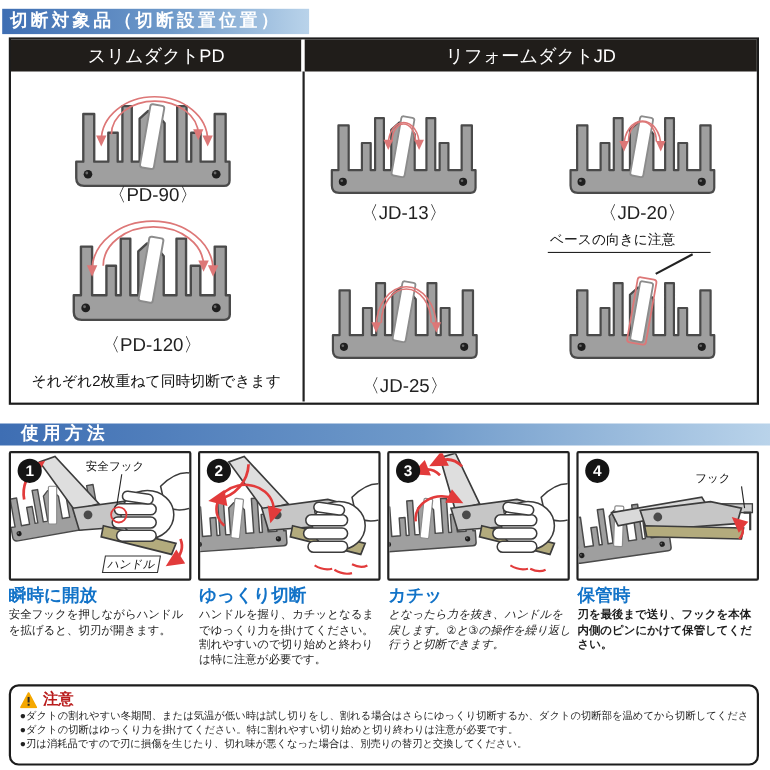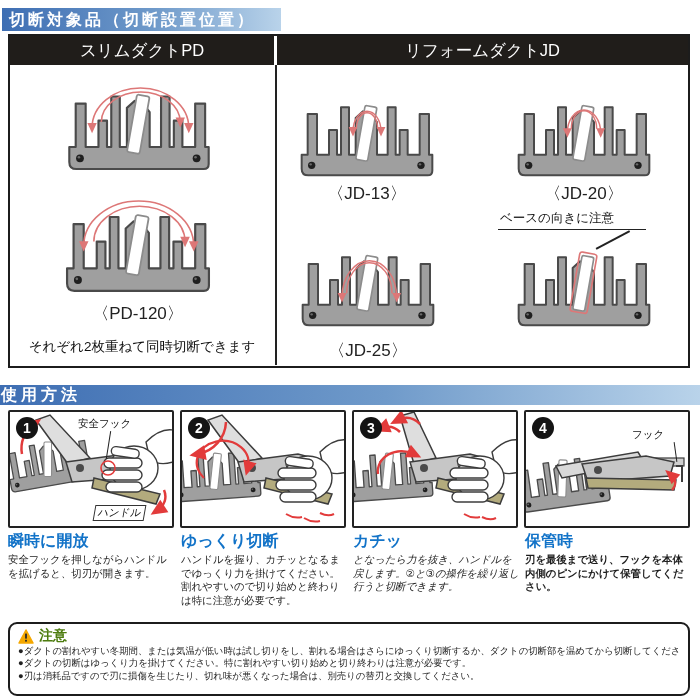--- a/index.html
+++ b/index.html
@@ -16,21 +16,21 @@
   .anno{font-size:12.5px;color:#111;border-bottom:1.5px solid #222;padding:0 4px 2px 2px;white-space:nowrap;}
   .line{background:#222;}
   .panel{border:2px solid #222;box-sizing:border-box;background:#fff;border-radius:2px;}
   .badge{width:22px;height:22px;border-radius:50%;background:#141414;color:#fff;
          font-weight:bold;font-size:14px;line-height:22px;text-align:center;}
   .stitle{font-size:16px;font-weight:bold;color:#1273c8;white-space:nowrap;}
   .sbody{font-size:10.4px;line-height:1.31;color:#1d1d1d;}
   .plabel{font-size:10.5px;color:#111;white-space:nowrap;}
   .plabel.boxed{border:1px solid #333;background:rgba(255,255,255,.85);padding:0 3px;transform:skewX(-10deg);}
   .caution{border:2.5px solid #1c1c1c;border-radius:9px;box-sizing:border-box;padding:3px 8px;background:#fff;}
-  .cttl{display:flex;align-items:center;gap:5px;height:18px;font-size:14px;font-weight:bold;color:#4d7c0f;}
+  .cttl{display:flex;align-items:center;gap:5px;height:18px;font-size:14px;font-weight:bold;color:#b91c1c;}
   .citem{font-size:9.4px;line-height:12.4px;color:#222;white-space:nowrap;overflow:hidden;}
   svg.fig{display:block;}
 </style>
 </head>
 <body>
 
 <svg width="0" height="0" style="position:absolute" aria-hidden="true">
   <defs>
     <marker id="ra" markerWidth="8" markerHeight="8" refX="3.5" refY="3.5" orient="auto-start-reverse">
       <path d="M0.5,0.5 L7,3.5 L0.5,6.5 Z" fill="#dd7777"></path>
@@ -70,20 +70,21 @@
   <div class="abs thead" style="left:267px;top:0;right:0;height:29px;">リフォームダクトJD</div>
   <div class="abs line" style="left:265px;top:29px;width:2px;height:300px;"></div>
 
   <svg class="fig abs" style="left:54px;top:42px;" width="150" height="96" viewBox="0 0 210 135">
     <use href="#jigsym"></use>
     <g fill="none" stroke="#dd7777" stroke-width="2.2">
       <path d="M39,70 A68,56 0 0 1 175,70" marker-start="url(#ra)" marker-end="url(#ra)"></path>
       <path d="M52,62 A55,42 0 0 1 163,62" marker-end="url(#ra)"></path>
     </g>
   </svg>
+  <div class="abs cap" style="left:59px;top:130px;width:140px;">〈PD-90〉</div>
 
   <svg class="fig abs" style="left:52px;top:162px;" width="152" height="98" viewBox="0 0 210 135">
     <use href="#jigsym"></use>
     <g fill="none" stroke="#dd7777" stroke-width="2.2">
       <path d="M30,66 A76,62 0 0 1 182,66" marker-start="url(#ra)" marker-end="url(#ra)"></path>
       <path d="M44,60 A62,48 0 0 1 170,60" marker-end="url(#ra)"></path>
     </g>
   </svg>
   <div class="abs cap" style="left:58px;top:266px;width:140px;">〈PD-120〉</div>
 
@@ -118,21 +119,21 @@
     </g>
   </svg>
   <div class="abs cap" style="left:288px;top:303px;width:140px;">〈JD-25〉</div>
 
   <svg class="fig abs" style="left:504px;top:204px;" width="140" height="90" viewBox="0 0 210 135">
     <use href="#jigsym"></use>
     <rect x="91" y="19" width="26" height="90" rx="4" transform="rotate(10 104 65)" fill="none" stroke="#dd7777" stroke-width="2.4"></rect>
   </svg>
 </div>
 
-<div class="abs hbar" style="left:0;top:385px;width:700px;height:20px;line-height:20px;font-size:16px;letter-spacing:4px;padding-left:1px;box-sizing:border-box;">使用方法</div>
+<div class="abs hbar" style="left:0;top:385px;width:700px;height:20px;line-height:20px;font-size:16px;letter-spacing:4px;padding-left:19px;box-sizing:border-box;">使用方法</div>
 
 <div class="abs panel" style="left:8px;top:410px;width:166px;height:118px;">
   <svg class="fig abs" style="left:0;top:0;" width="162" height="114" viewBox="0 0 162 114">
     <g transform="translate(-10,28) rotate(-10) scale(0.42)">
         <use href="#jigsym"></use>
       </g>
     <polygon points="58,52 26,8 40,3 80,46" fill="#dedede" stroke="#3c3c3c" stroke-width="1.5"></polygon>
     <use href="#toolbody"></use>
     <polygon points="84,66 150,82 146,92 82,76" fill="#b3ab7d" stroke="#3c3c3c" stroke-width="1.5"></polygon>
     <use href="#handshape"></use>

